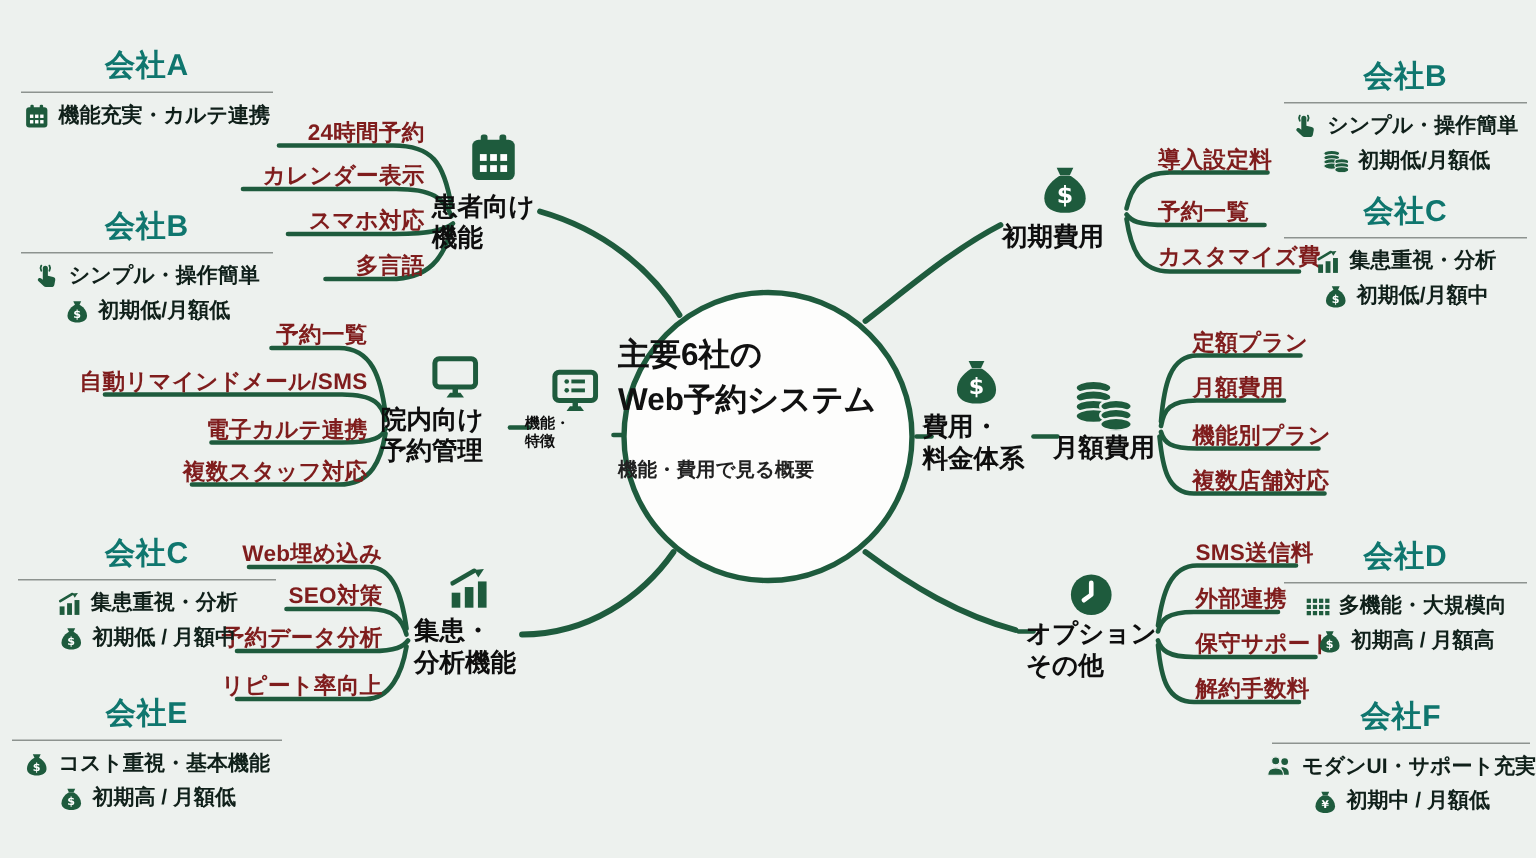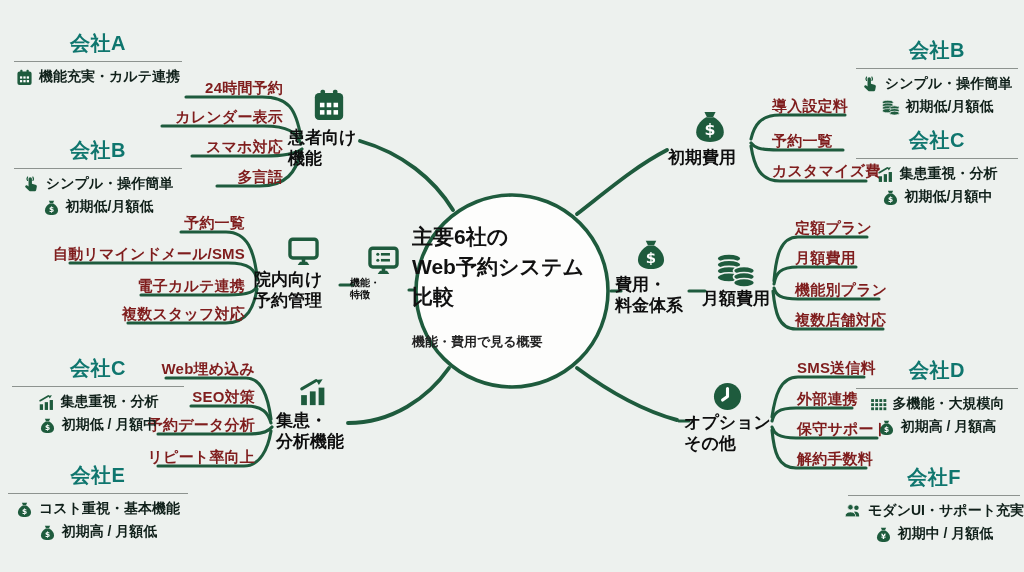--- a/index.html
+++ b/index.html
@@ -181,21 +181,20 @@
       <path d="M348,423 C392,423 428,398 449,368"></path>
       <path d="M577,214 C608,190 636,166 667,150"></path>
       <path d="M577,368 C608,391 640,410 677,420"></path>
     </g>
     <circle cx="512" cy="291" r="96" fill="#fdfdfc" stroke="#1e5b3d" stroke-width="3.6"></circle>
   </svg>
 
   <div class="center-text" style="left:412px;top:222px;width:200px">
     <div class="ct">主要6社の</div>
     <div class="ct">Web予約システム</div>
-    <div class="ct">比較</div>
     <div class="cs">機能・費用で見る概要</div>
   </div>
 
   <span class="abs" style="left:368px;top:245px"><svg class="ic" width="31" height="31">
         <use href="#sym-monitor-list"></use>
       </svg></span>
   <div class="node-label" style="left:350px;top:277px;width:62px;font-size:10px">
     <span style="display:block">機能・</span>
     <span style="display:block">特徴</span>
   </div>

